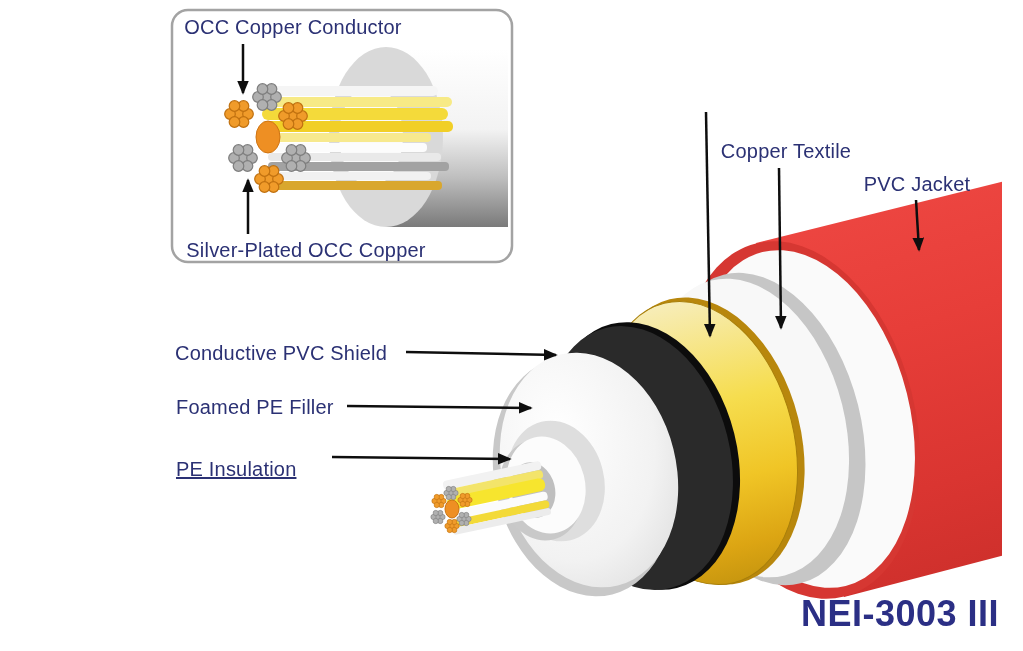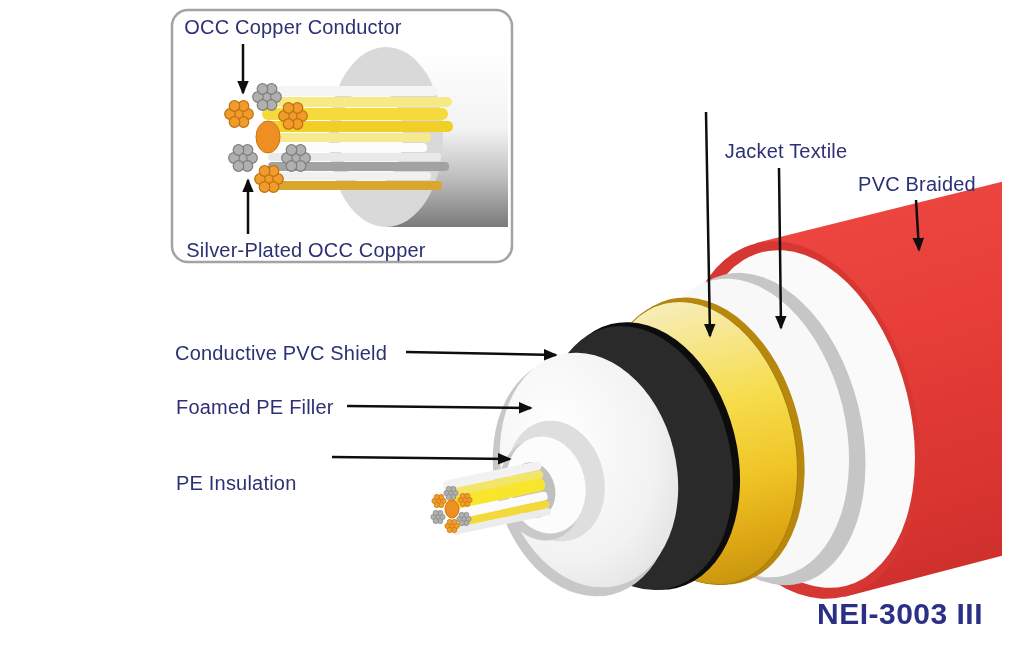--- a/index.html
+++ b/index.html
@@ -2,21 +2,21 @@
 <html><head>
 <meta charset="utf-8">
 <style>
   html,body{margin:0;padding:0;background:#ffffff;}
   .canvas{position:relative;width:1002px;height:651px;background:#ffffff;overflow:hidden;
           font-family:"Liberation Sans",sans-serif;}
   .art{position:absolute;left:0;top:0;}
   .lbl{position:absolute;color:#2b3174;font-size:20px;line-height:22px;white-space:nowrap;
        letter-spacing:0.2px;}
   .lbl.c{transform:translateX(-50%);}
-  .model{position:absolute;color:#2b2f85;font-size:30px;line-height:32px;font-weight:bold;
+  .model{position:absolute;color:#2b2f85;font-size:36px;line-height:32px;font-weight:bold;
          white-space:nowrap;transform:translateX(-50%);letter-spacing:0.5px;}
 </style>
 </head>
 <body>
 
 <div class="canvas">
 
   <svg class="art" width="1023" height="651" viewBox="0 0 1023 651">
     <defs>
       <marker id="ah" viewBox="0 0 12 10" refX="10.5" refY="5" markerWidth="14" markerHeight="12" markerUnits="userSpaceOnUse" orient="auto">
@@ -160,20 +160,20 @@
       <line x1="779" y1="168" x2="781" y2="328" marker-end="url(#ah)"></line>
       <line x1="916" y1="200" x2="919" y2="250" marker-end="url(#ah)"></line>
       <line x1="406" y1="352" x2="556" y2="355" marker-end="url(#ah)"></line>
       <line x1="347" y1="406" x2="531" y2="408" marker-end="url(#ah)"></line>
       <line x1="332" y1="457" x2="510" y2="459" marker-end="url(#ah)"></line>
     </g>
   </svg>
 
   <div class="lbl c" style="left:293px;top:16px;">OCC Copper Conductor</div>
   <div class="lbl c" style="left:306px;top:239px;text-align:center;">Silver-Plated OCC Copper</div>
-  <div class="lbl c" style="left:786px;top:140px;">Jacket Textile</div>
-  <div class="lbl c" style="left:917px;top:173px;">PVC Braided</div>
+  <div class="lbl c" style="left:786px;top:140px;">Copper Textile</div>
+  <div class="lbl c" style="left:917px;top:173px;">PVC Jacket</div>
   <div class="lbl" style="left:175px;top:342px;">Conductive PVC Shield</div>
   <div class="lbl" style="left:176px;top:396px;">Foamed PE Filler</div>
-  <div class="lbl" style="left:176px;top:472px;">PE Insulation</div>
+  <div class="lbl" style="left:176px;top:458px;text-decoration:underline;">PE Insulation</div>
   <div class="model" style="left:900px;top:598px;">NEI-3003 III</div>
 
 </div>
 
 </body></html>

